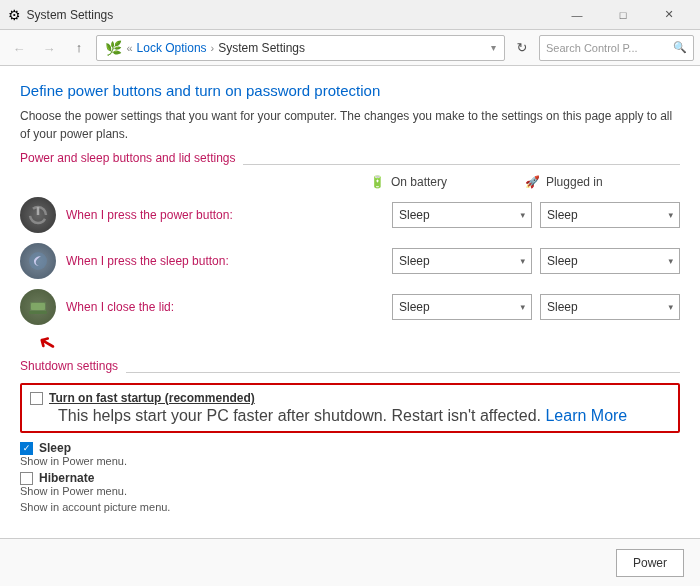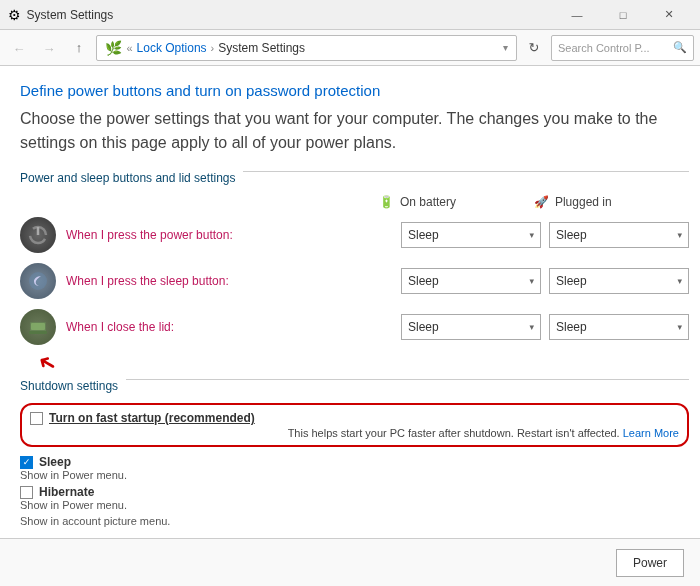--- a/index.html
+++ b/index.html
@@ -61,58 +61,58 @@
     .address-link { color: #0066cc; cursor: pointer; }
     .address-current { color: #333; }
     .address-dropdown { color: #888; margin-left: 4px; font-size: 10px; }
     .refresh-btn {
       width: 26px; height: 26px;
       border: none; background: transparent;
       display: flex; align-items: center; justify-content: center;
       cursor: pointer; color: #555; font-size: 13px; border-radius: 2px;
     }
     .search-box {
-      width: 143px; height: 26px;
+      width: 155px; height: 26px;
       border: 1px solid #bbb;
       border-radius: 2px;
       background: #fff;
       display: flex; align-items: center;
       padding: 0 6px;
       font-size: 11px; color: #999;
     }
     .search-box-text { flex: 1; }
     .search-icon { font-size: 11px; color: #888; }
 
     
     .main-content {
-      padding: 16px 11px 0 20px;
+      padding: 16px 20px 0 20px;
       height: calc(586px - 66px - 48px);
       overflow-y: auto;
     }
 
     .page-title {
       font-size: 15px;
       color: #0066cc;
       margin-bottom: 8px;
       font-weight: normal;
     }
 
     .page-desc {
-      font-size: 16px;
+      font-size: 12px;
       color: #444;
-      margin-bottom: 16px;
+      margin-bottom: 8px;
       line-height: 1.5;
     }
 
     
     .section-title {
       font-size: 12px;
-      color: #0c4a6e;
-      display: flex;
-      align-items: flex-start;
+      color: #be185d;
+      display: flex;
+      align-items: flex-end;
       margin-bottom: 10px;
     }
     .section-title-text { white-space: nowrap; margin-right: 8px; }
     .section-line { flex: 1; height: 1px; background: #ccc; }
 
     
     .battery-headers {
       display: flex;
       justify-content: flex-end;
       align-items: center;
@@ -159,42 +159,41 @@
       color: #333;
     }
     .dropdown-arrow { font-size: 9px; color: #666; }
 
     
     .shutdown-section { margin-top: 4px; }
 
     
     .fast-startup-box {
       border: 2px solid #cc0000;
-      border-radius: 12px;
+      border-radius: 2px;
       padding: 6px 8px;
       margin-bottom: 8px;
       background: #fff;
     }
     .fast-startup-row {
       display: flex;
       align-items: center;
       gap: 6px;
       margin-bottom: 2px;
     }
     .fast-startup-label {
       font-size: 12px;
       font-weight: bold;
       color: #333;
       text-decoration: underline;
     }
     .fast-startup-desc {
-      font-size: 11px;
+      font-size: 16px;
       color: #444;
-      margin-left: 4px;
-      text-align: right;
+      margin-left: 28px;
     }
     .fast-startup-desc a { color: #0066cc; text-decoration: none; }
 
     
     .checkbox-item { margin-bottom: 4px; }
     .checkbox-row {
       display: flex;
       align-items: center;
       gap: 6px;
     }

